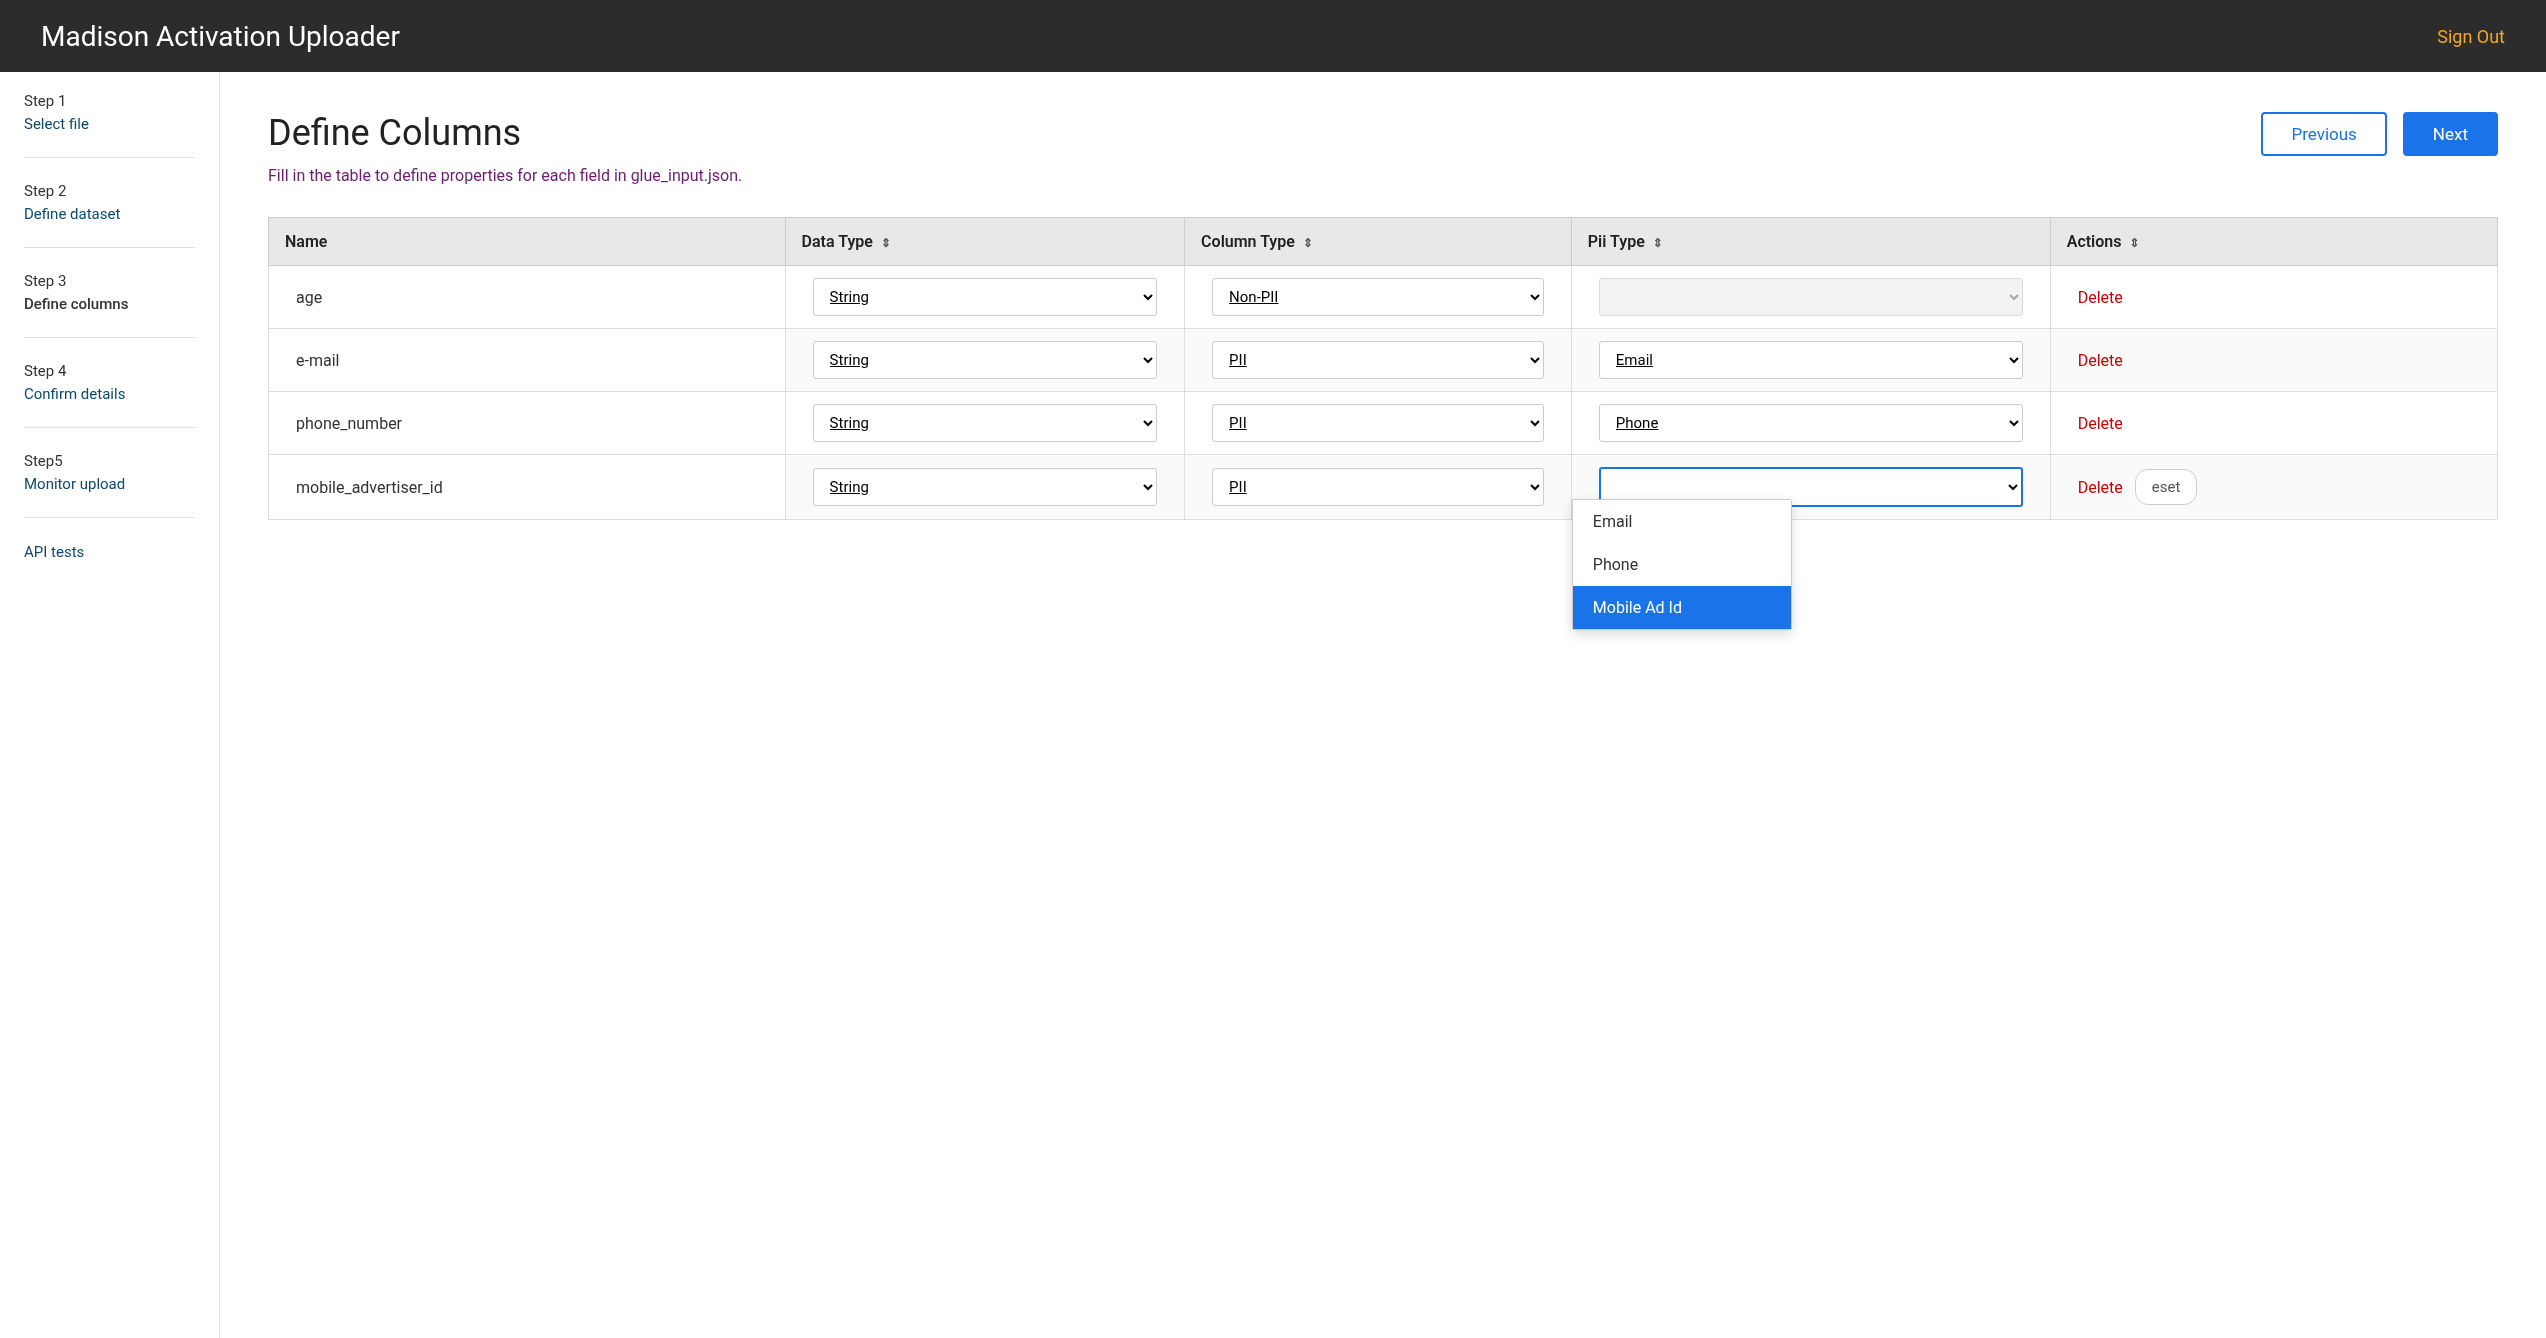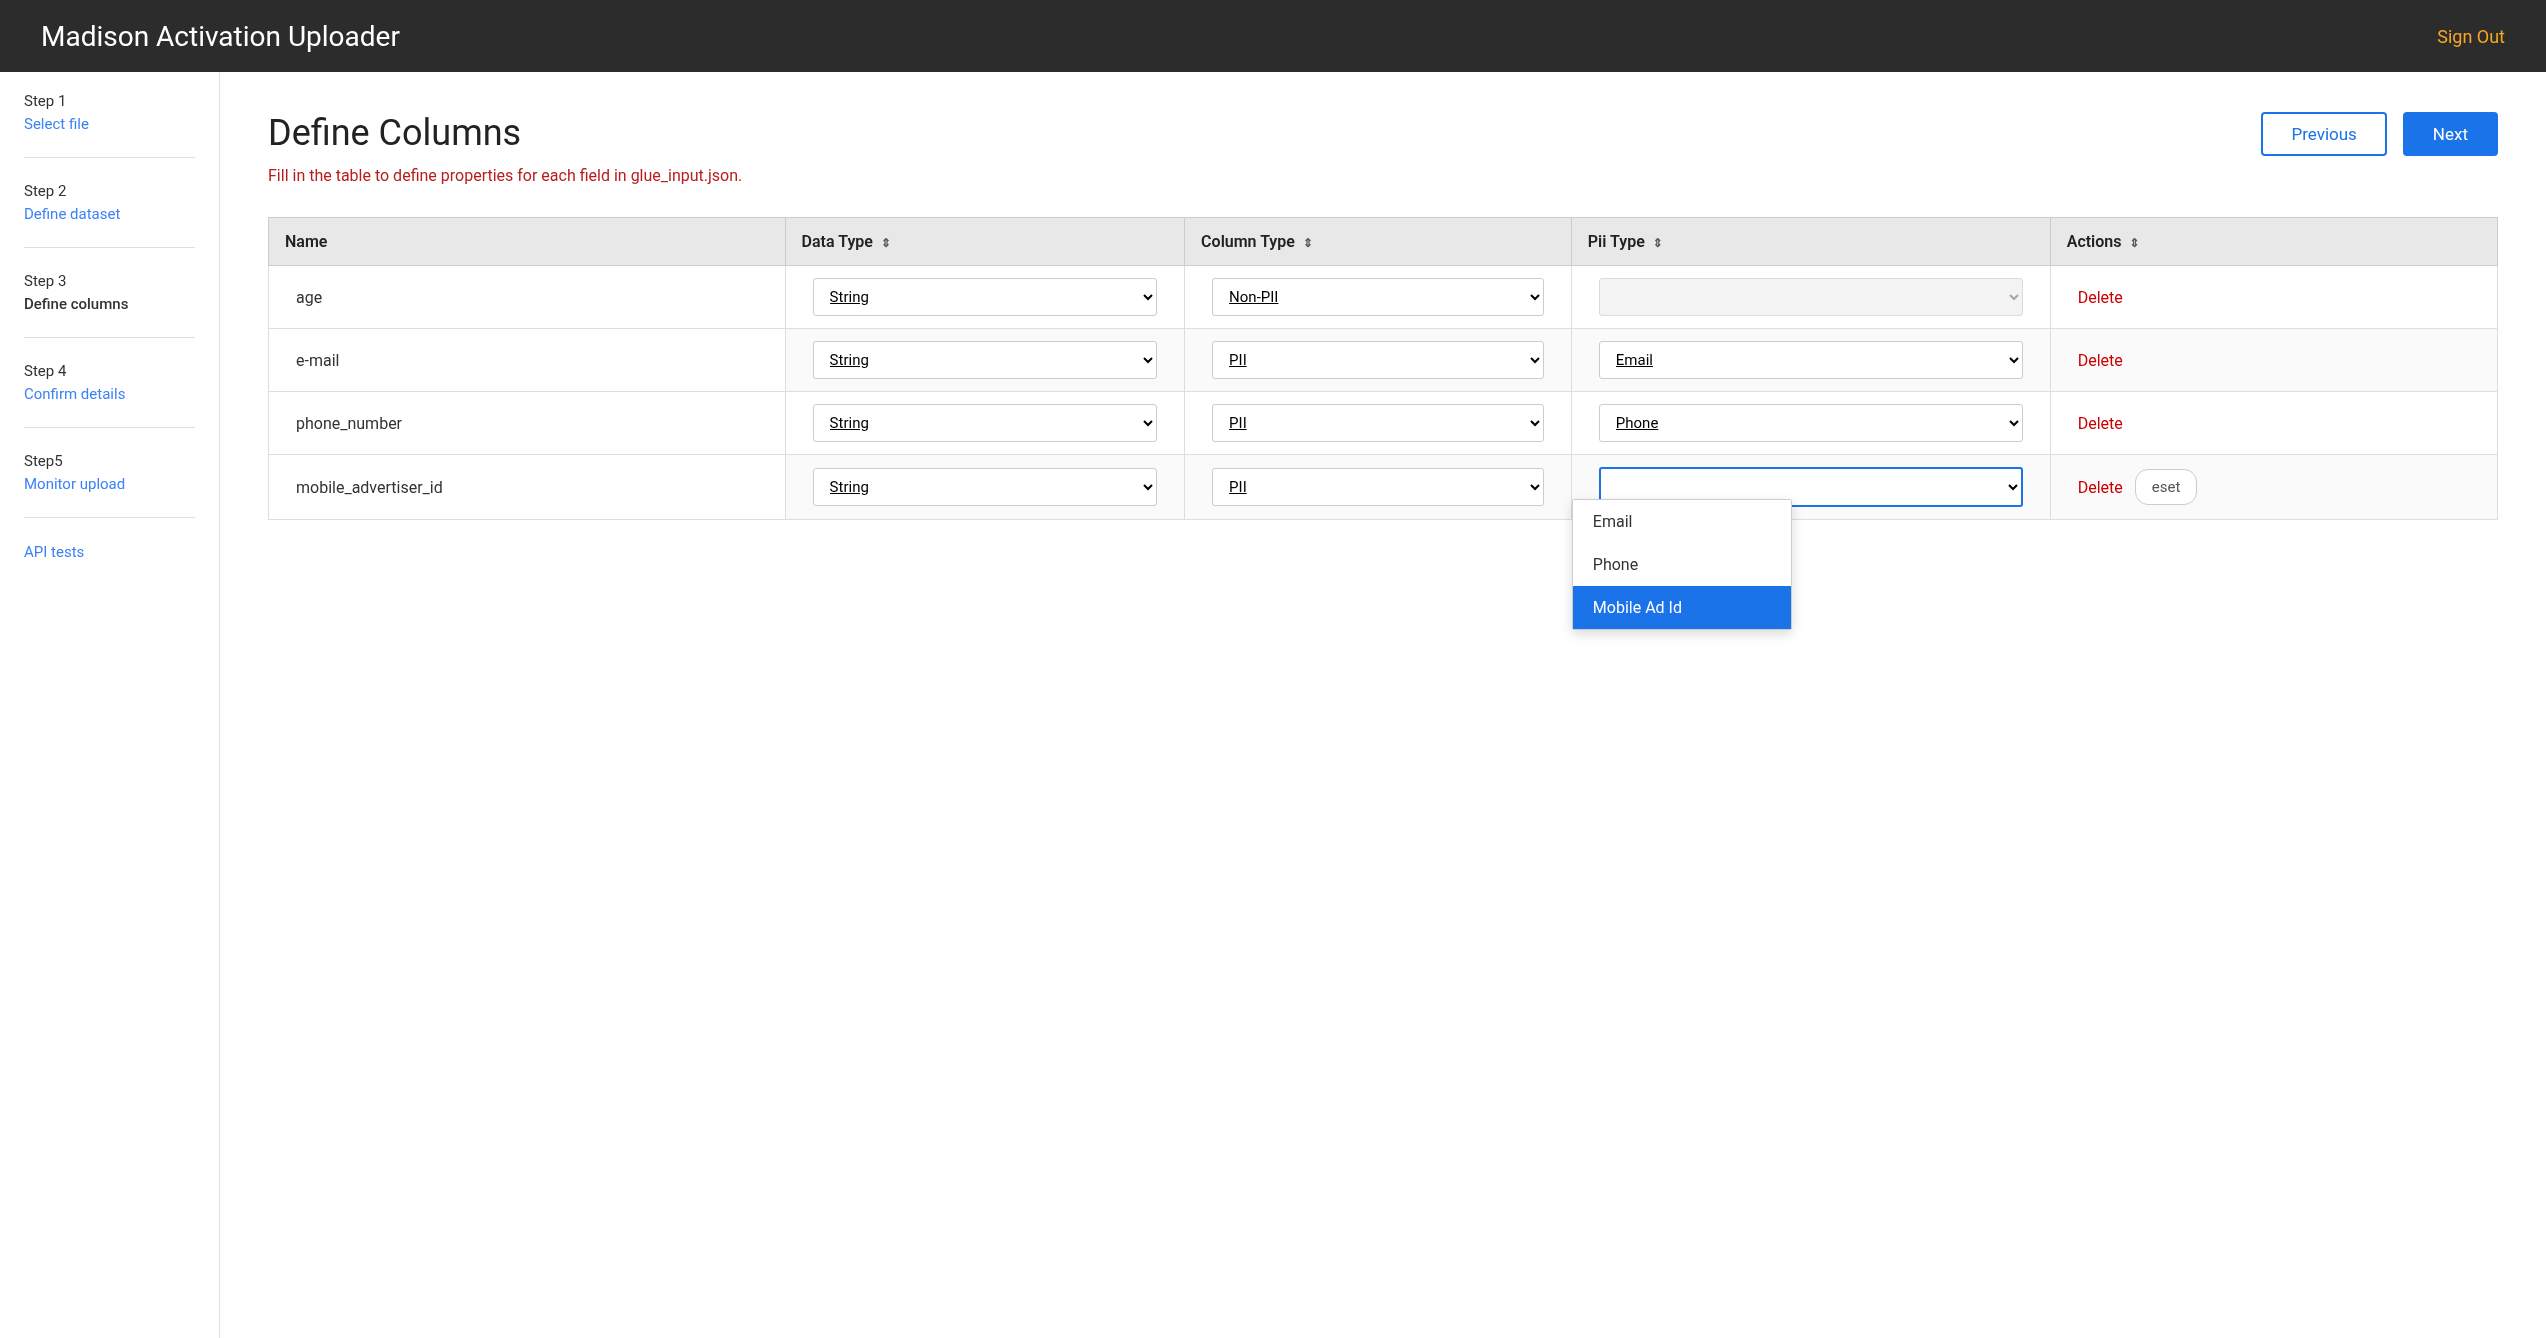--- a/index.html
+++ b/index.html
@@ -51,21 +51,21 @@
     .sidebar-step:last-child {
       border-bottom: none;
     }
     .step-label {
       font-size: 15px;
       color: #333;
       margin-bottom: 4px;
     }
     .step-link {
       font-size: 15px;
-      color: #3b82f6;
+      color: #0c4a6e;
       cursor: pointer;
       text-decoration: none;
     }
     .step-link.active {
       color: #333;
       font-weight: 500;
     }
 
     
     .main {
@@ -74,21 +74,21 @@
       background: white;
     }
     .page-title {
       font-size: 36px;
       font-weight: 400;
       color: #222;
       margin-bottom: 12px;
     }
     .page-desc {
       font-size: 16px;
-      color: #b91c1c;
+      color: #701a75;
       margin-bottom: 32px;
     }
     .main-wrapper {
       position: relative;
     }
     .btn-previous {
       padding: 10px 28px;
       font-size: 17px;
       border: 2px solid #1a73e8;
       background: white;

